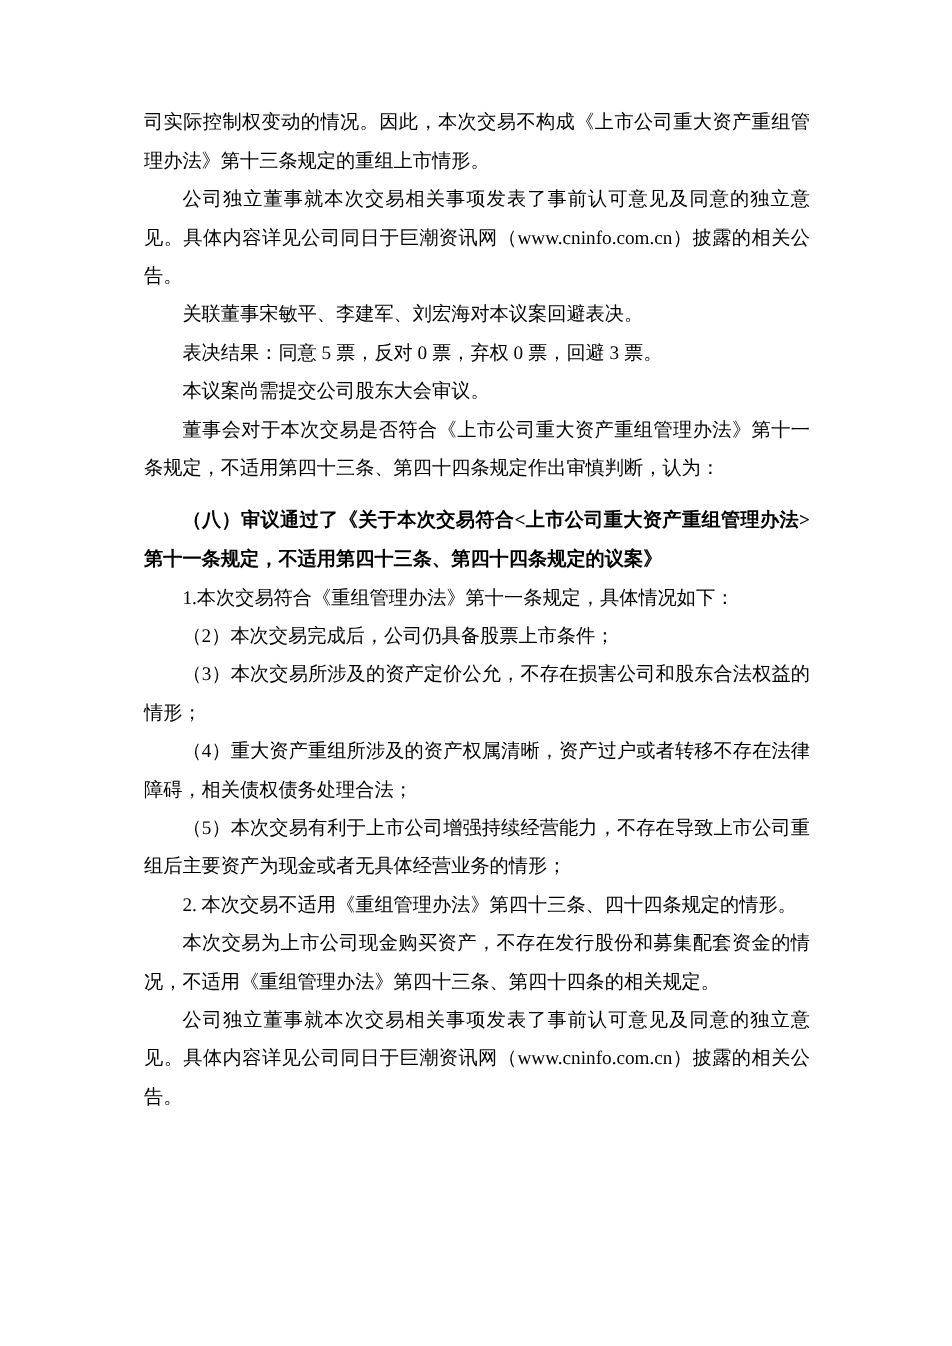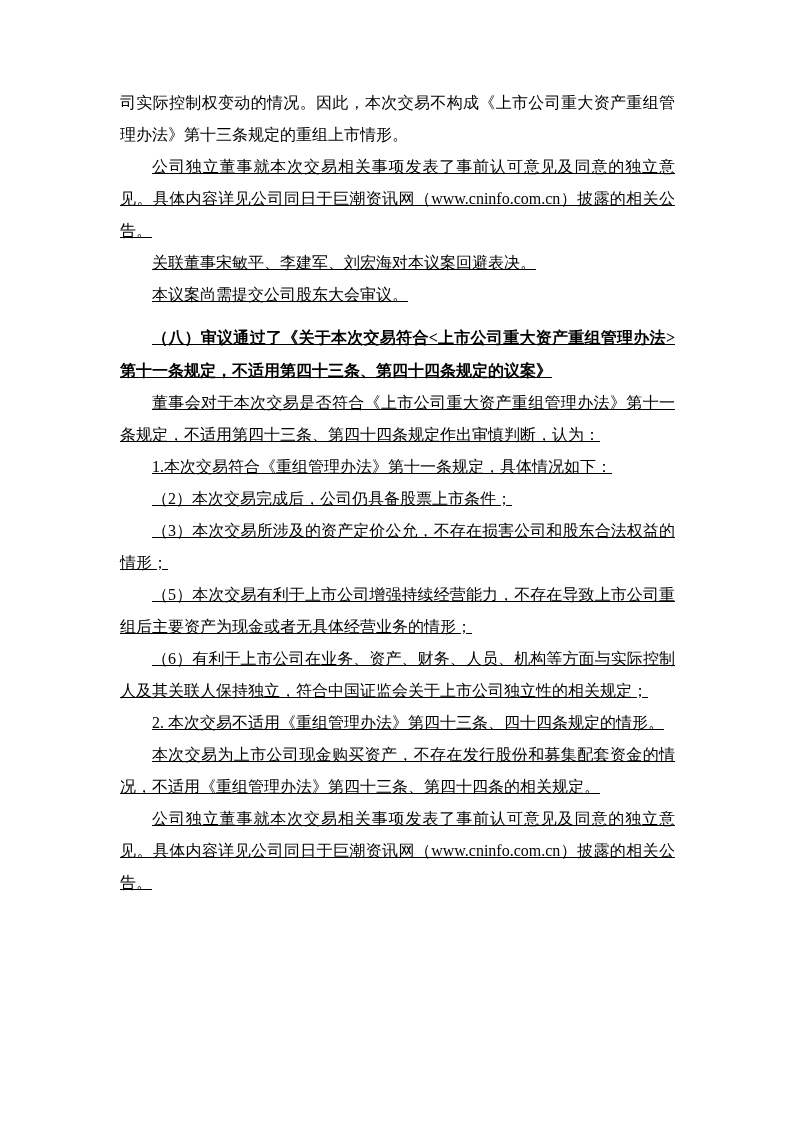--- a/index.html
+++ b/index.html
@@ -23,41 +23,41 @@
     line-height: 32px;
     color: #000000;
   }
   .page p {
     margin: 0;
     text-align: justify;
     word-break: break-all;
   }
   .page p.indent {
     text-indent: 2em;
-    text-decoration: underline;
   }
   .page p.bold {
     font-weight: bold;
     margin-top: 10px;
     line-height: 33px;
   }
 </style>
 </head>
 <body>
 
 <div class="page">
   <div id="doc-body">
       <p>司实际控制权变动的情况。因此，本次交易不构成《上市公司重大资产重组管理办法》第十三条规定的重组上市情形。</p>
       <p class="indent">公司独立董事就本次交易相关事项发表了事前认可意见及同意的独立意见。具体内容详见公司同日于巨潮资讯网（www.cninfo.com.cn）披露的相关公告。</p>
       <p class="indent">关联董事宋敏平、李建军、刘宏海对本议案回避表决。</p>
+      <p class="indent">表决结果：同意 5 票，反对 0 票，弃权 0 票，回避 3 票。</p>
       <p class="indent">本议案尚需提交公司股东大会审议。</p>
+      <p class="indent">董事会对于本次交易是否符合《上市公司重大资产重组管理办法》第十一条规定，不适用第四十三条、第四十四条规定作出审慎判断，认为：</p>
       <p class="indent bold">（八）审议通过了《关于本次交易符合&lt;上市公司重大资产重组管理办法&gt;第十一条规定，不适用第四十三条、第四十四条规定的议案》</p>
-      <p class="indent">董事会对于本次交易是否符合《上市公司重大资产重组管理办法》第十一条规定，不适用第四十三条、第四十四条规定作出审慎判断，认为：</p>
       <p class="indent">1.本次交易符合《重组管理办法》第十一条规定，具体情况如下：</p>
       <p class="indent">（2）本次交易完成后，公司仍具备股票上市条件；</p>
       <p class="indent">（3）本次交易所涉及的资产定价公允，不存在损害公司和股东合法权益的情形；</p>
+      <p class="indent">（4）重大资产重组所涉及的资产权属清晰，资产过户或者转移不存在法律障碍，相关债权债务处理合法；</p>
       <p class="indent">（5）本次交易有利于上市公司增强持续经营能力，不存在导致上市公司重组后主要资产为现金或者无具体经营业务的情形；</p>
-      <p class="indent">（6）有利于上市公司在业务、资产、财务、人员、机构等方面与实际控制人及其关联人保持独立，符合中国证监会关于上市公司独立性的相关规定；</p>
       <p class="indent">2. 本次交易不适用《重组管理办法》第四十三条、四十四条规定的情形。</p>
       <p class="indent">本次交易为上市公司现金购买资产，不存在发行股份和募集配套资金的情况，不适用《重组管理办法》第四十三条、第四十四条的相关规定。</p>
       <p class="indent">公司独立董事就本次交易相关事项发表了事前认可意见及同意的独立意见。具体内容详见公司同日于巨潮资讯网（www.cninfo.com.cn）披露的相关公告。</p>
     </div>
 </div>
 
 </body></html>

